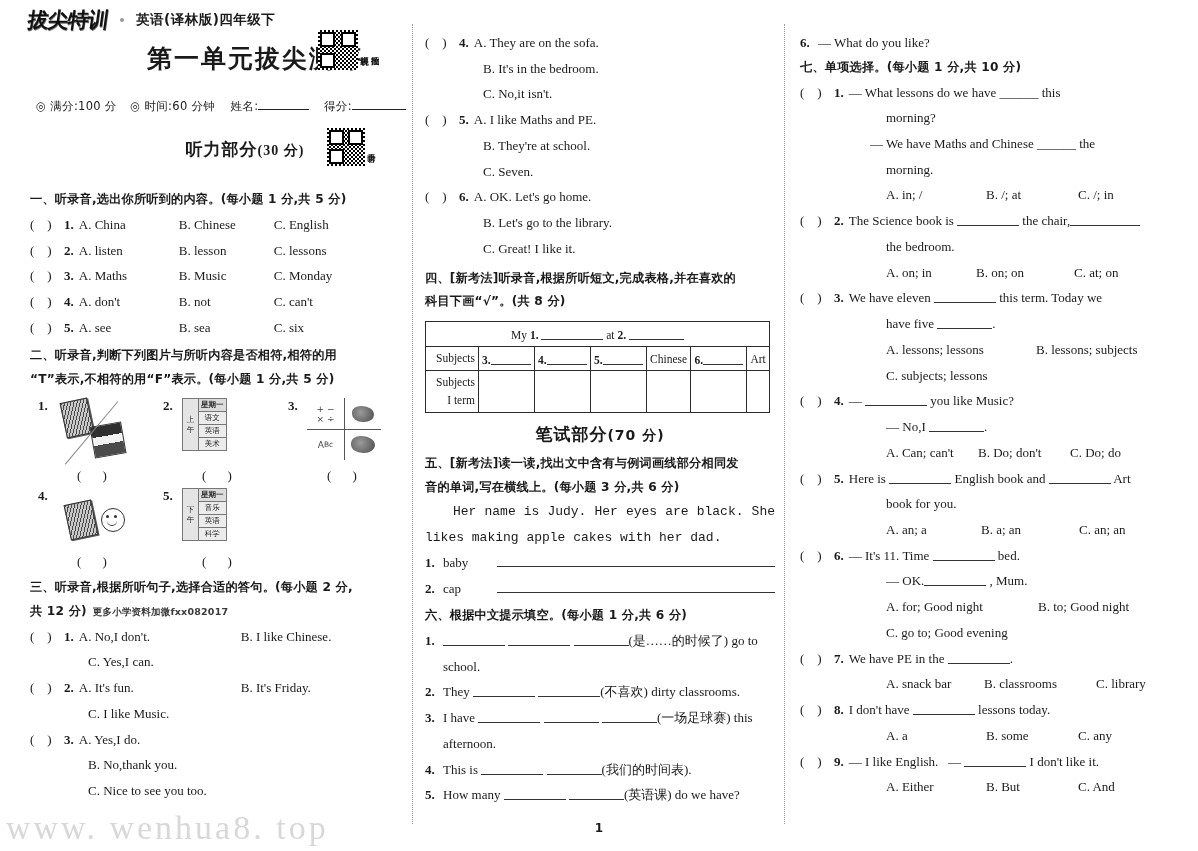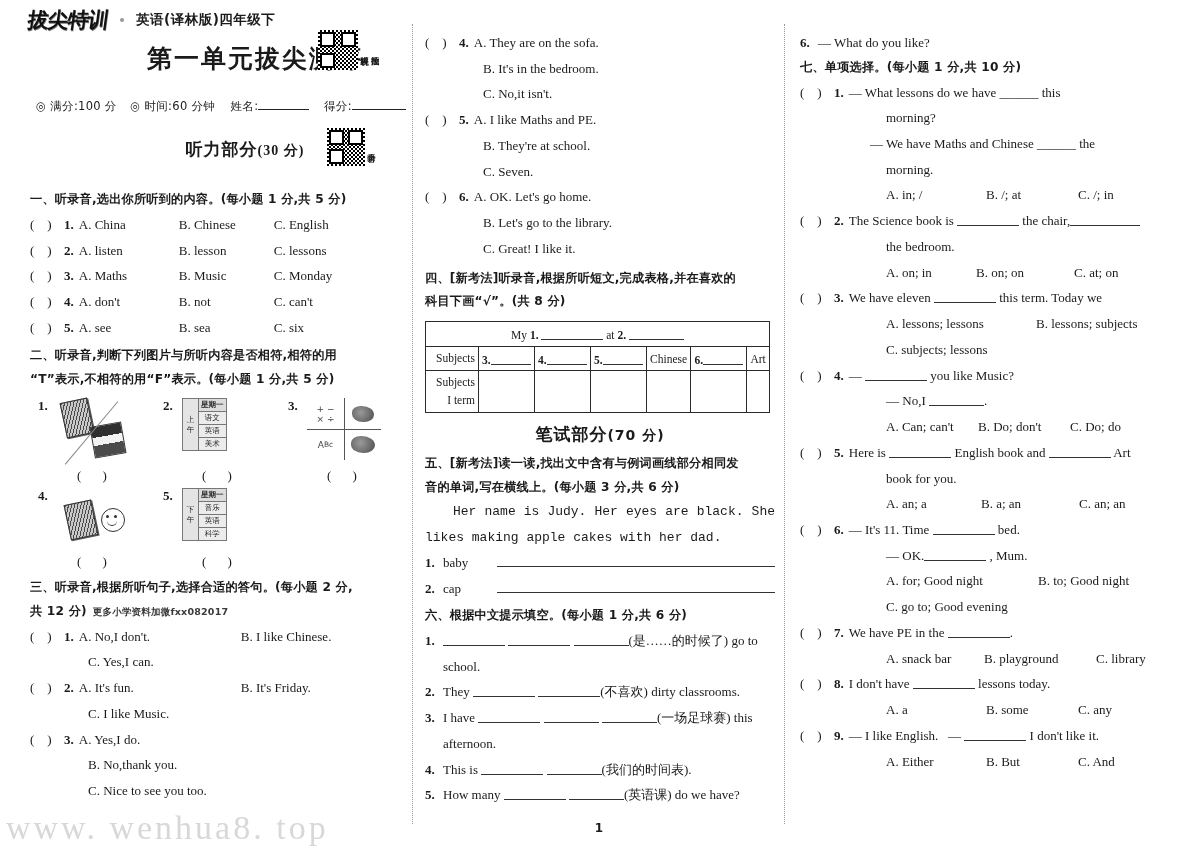--- a/index.html
+++ b/index.html
@@ -551,20 +551,21 @@
       <span style="width:90px">A. on; in</span>
       <span style="width:98px">B. on; on</span>
       <span>C. at; on</span>
     </div>
 
     <div class="q-row">
       <span class="paren">(&nbsp;&nbsp;&nbsp;&nbsp;)</span>
       <span class="qnum">3.</span>
       <span>We have eleven <span class="blank b62"></span> this term. Today we</span>
     </div>
+    <div class="sub-line indent3">have five <span class="blank b55"></span>.</div>
     <div class="sub-line indent3" style="display:flex">
       <span style="width:150px">A. lessons; lessons</span>
       <span>B. lessons; subjects</span>
     </div>
     <div class="sub-line indent3">C. subjects; lessons</div>
 
     <div class="q-row">
       <span class="paren">(&nbsp;&nbsp;&nbsp;&nbsp;)</span>
       <span class="qnum">4.</span>
       <span>— <span class="blank b62"></span> you like Music?</span>
@@ -600,21 +601,21 @@
     </div>
     <div class="sub-line indent3">C. go to; Good evening</div>
 
     <div class="q-row">
       <span class="paren">(&nbsp;&nbsp;&nbsp;&nbsp;)</span>
       <span class="qnum">7.</span>
       <span>We have PE in the <span class="blank b62"></span>.</span>
     </div>
     <div class="sub-line indent3" style="display:flex">
       <span style="width:98px">A. snack bar</span>
-      <span style="width:112px">B. playground</span>
+      <span style="width:112px">B. classrooms</span>
       <span>C. library</span>
     </div>
 
     <div class="q-row">
       <span class="paren">(&nbsp;&nbsp;&nbsp;&nbsp;)</span>
       <span class="qnum">8.</span>
       <span>I don't have <span class="blank b62"></span> lessons today.</span>
     </div>
     <div class="sub-line indent3" style="display:flex">
       <span style="width:100px">A. a</span>

